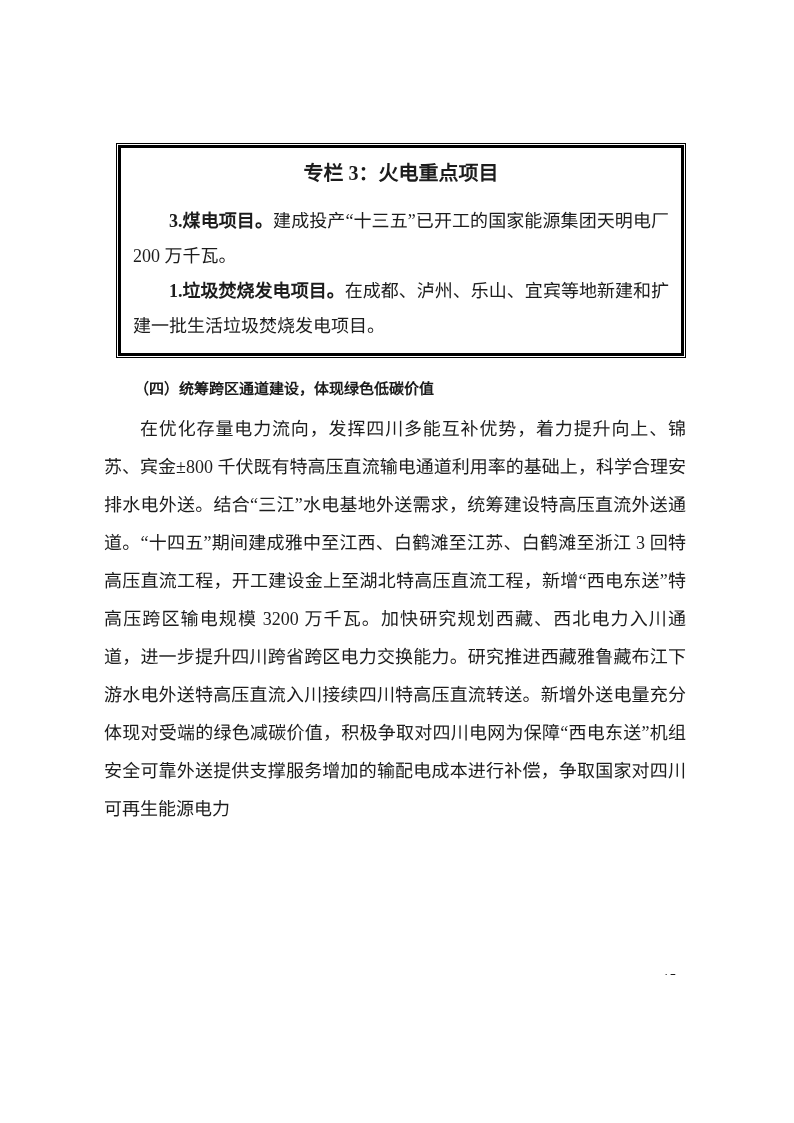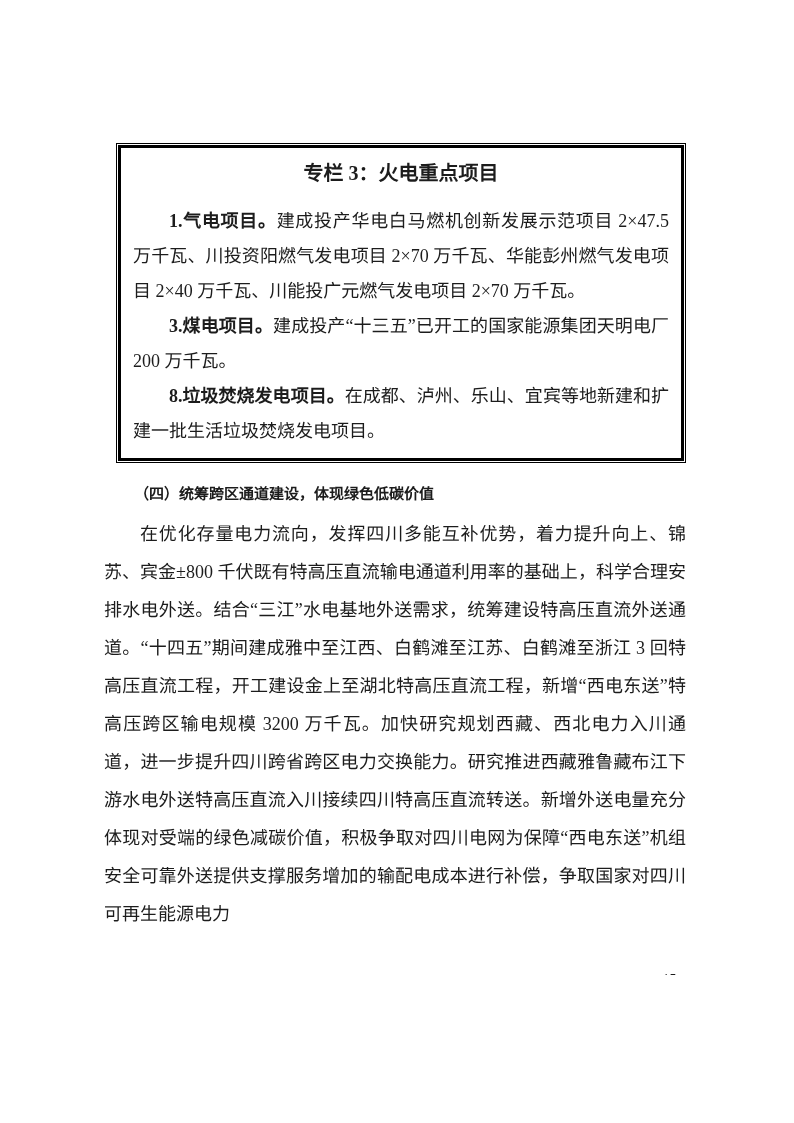--- a/index.html
+++ b/index.html
@@ -79,25 +79,24 @@
 </style>
 </head>
 <body>
 
 <div class="page">
 
   <div class="callout">
     <div class="callout-inner">
       <div class="callout-title">专栏 3：火电重点项目</div>
 
-      <p class="callout-item"><span class="item-label">1.气电项目。</span><span>建成投产华电白马燃机创新发展示范项目 2×47.5 万千瓦、川投资阳燃气发电项目 2×70 万千瓦、华能彭州燃气发电项目 2×40 万千瓦、川能投广元燃气发电项目 2×70 万千瓦。</span></p>
 
       <p class="callout-item"><span class="item-label">3.煤电项目。</span><span>建成投产“十三五”已开工的国家能源集团天明电厂 200 万千瓦。</span></p>
 
-      <p class="callout-item"><span class="item-label">8.垃圾焚烧发电项目。</span><span>在成都、泸州、乐山、宜宾等地新建和扩建一批生活垃圾焚烧发电项目。</span></p>
+      <p class="callout-item"><span class="item-label">1.垃圾焚烧发电项目。</span><span>在成都、泸州、乐山、宜宾等地新建和扩建一批生活垃圾焚烧发电项目。</span></p>
     </div>
   </div>
 
   <h2 class="section-heading">（四）统筹跨区通道建设，体现绿色低碳价值</h2>
 
   <p class="body-par">在优化存量电力流向，发挥四川多能互补优势，着力提升向上、锦苏、宾金±800 千伏既有特高压直流输电通道利用率的基础上，科学合理安排水电外送。结合“三江”水电基地外送需求，统筹建设特高压直流外送通道。“十四五”期间建成雅中至江西、白鹤滩至江苏、白鹤滩至浙江 3 回特高压直流工程，开工建设金上至湖北特高压直流工程，新增“西电东送”特高压跨区输电规模 3200 万千瓦。加快研究规划西藏、西北电力入川通道，进一步提升四川跨省跨区电力交换能力。研究推进西藏雅鲁藏布江下游水电外送特高压直流入川接续四川特高压直流转送。新增外送电量充分体现对受端的绿色减碳价值，积极争取对四川电网为保障“西电东送”机组安全可靠外送提供支撑服务增加的输配电成本进行补偿，争取国家对四川可再生能源电力</p>
 
   <div class="page-number">— 15 —</div>
 
 </div>

